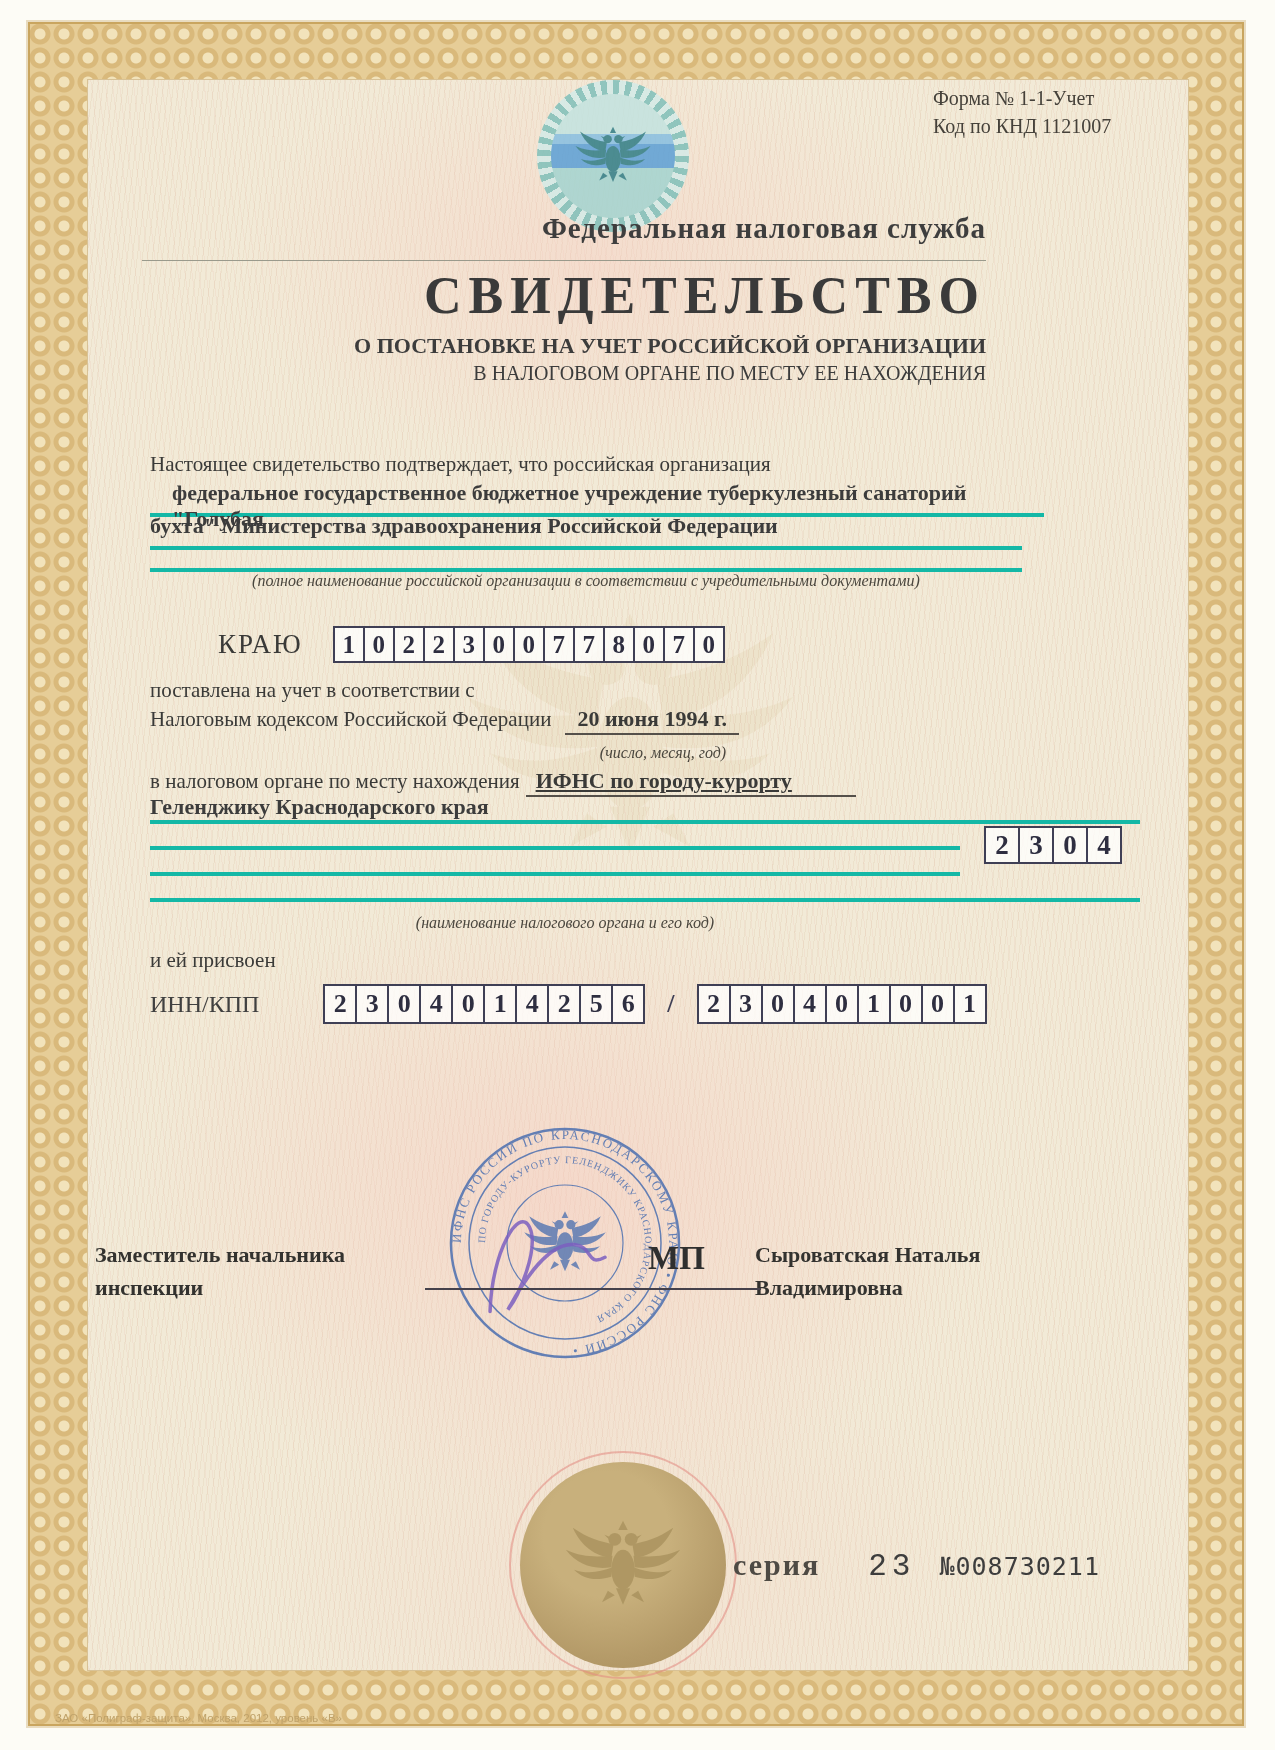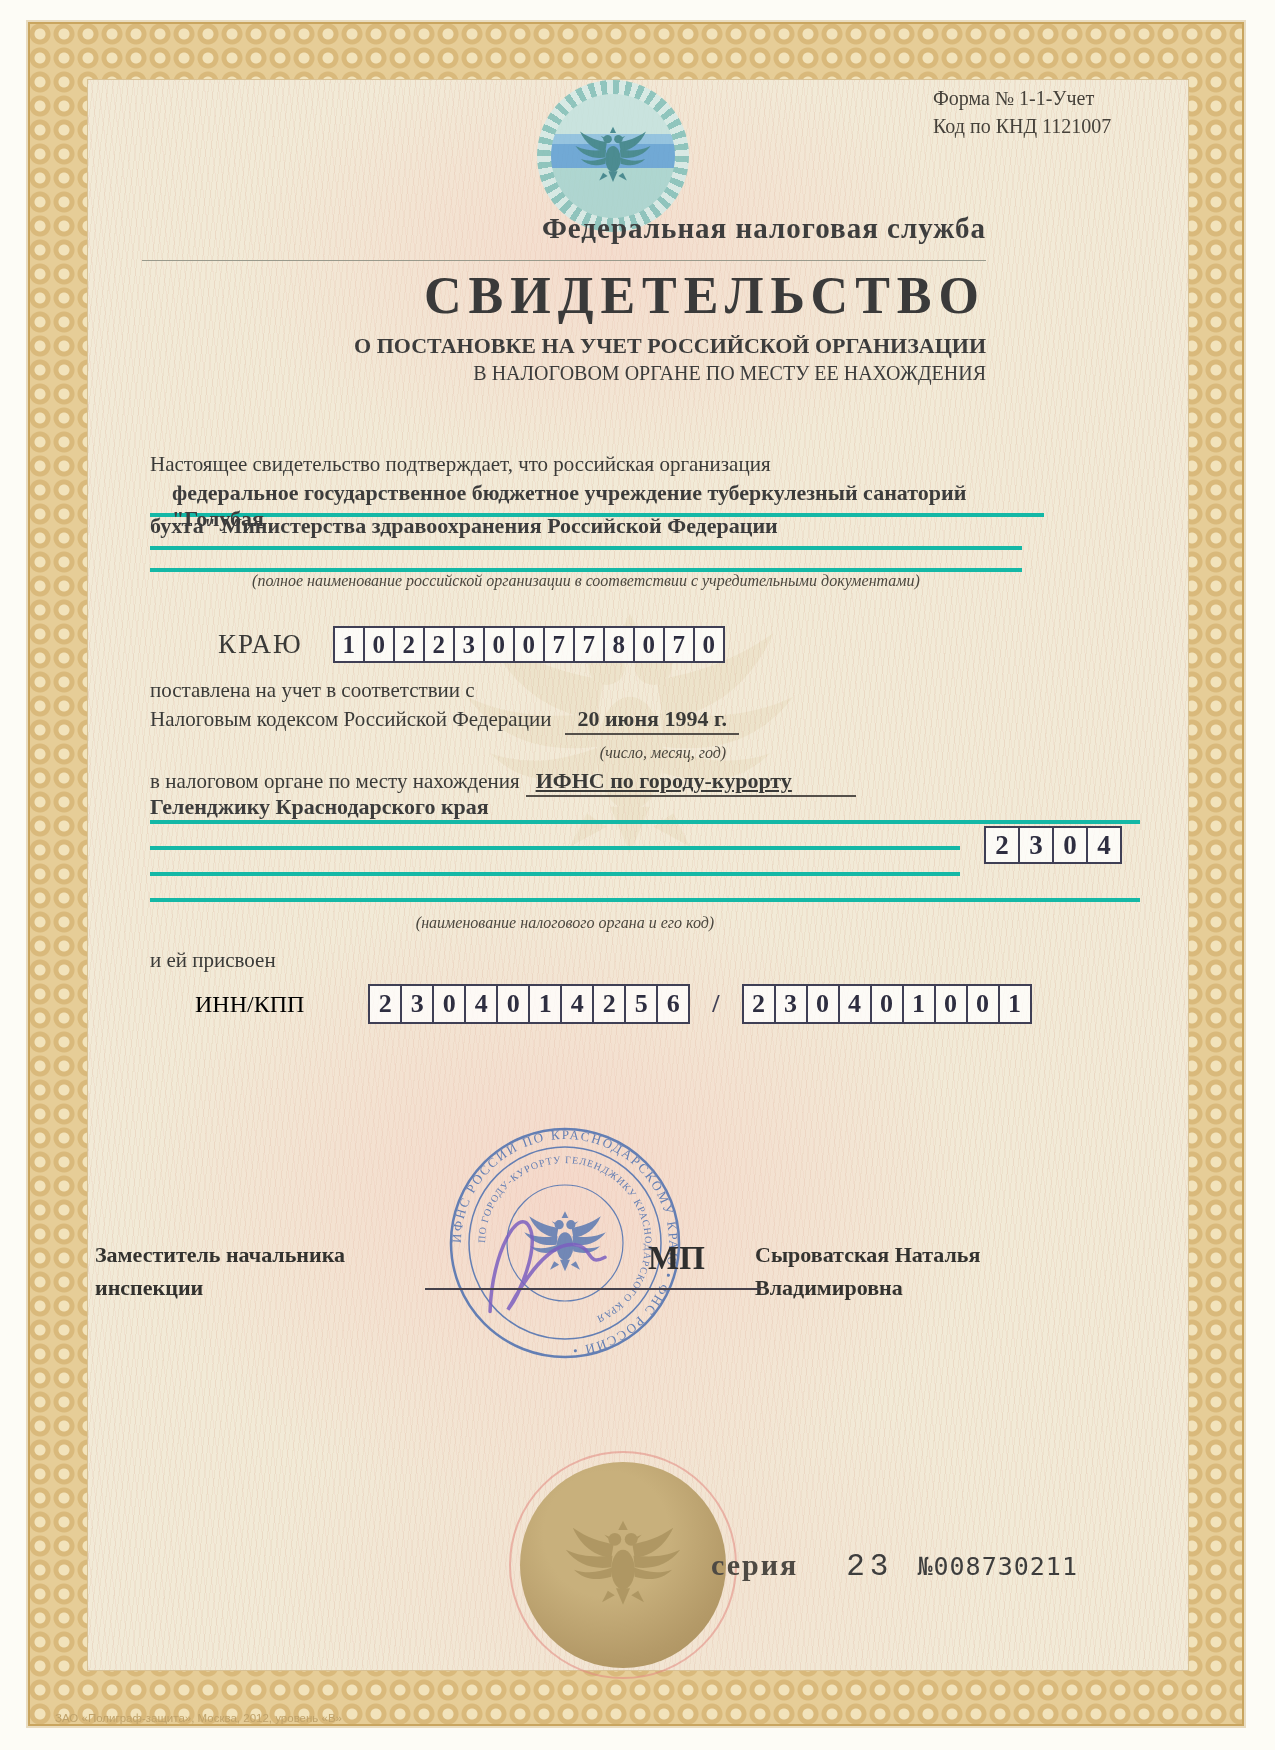--- a/index.html
+++ b/index.html
@@ -71,37 +71,37 @@
   .tax-office-name{font-weight:bold;font-size:22px;border-bottom:2px solid #55504a;padding:0 64px 2px 10px;margin-left:6px;text-decoration:underline;}
   .tax2{left:150px;top:794px;width:990px;height:26px;font-weight:bold;font-size:22px;}
   .tax3{left:150px;top:820px;width:810px;height:26px;}
   .tax4{left:150px;top:846px;width:810px;height:26px;}
   .tax5{left:150px;top:872px;width:990px;height:26px;}
   .code-box{left:984px;top:826px;}
   .code-box .cell{width:36px;height:38px;font-size:27px;}
   .tax-caption{left:150px;top:914px;width:830px;}
   .assigned{left:150px;top:948px;}
   .innkpp-row{left:150px;top:984px;display:flex;align-items:center;}
-  .innkpp-label{font-size:24px;color:#000000;margin-right:64px;margin-left:45px;}
+  .innkpp-label{font-size:24px;color:#404040;margin-right:64px;}
   .inn-cells .cell,.kpp-cells .cell{width:34px;height:40px;font-size:26px;margin-left:-2px;}
   .slash{font-size:26px;font-weight:bold;margin:0 22px;color:#3f3f55;}
   
   .stamp{left:447px;top:1125px;width:236px;height:236px;opacity:.85;}
   .signature-svg{left:455px;top:1185px;width:190px;height:150px;transform:rotate(-6deg);}
   .official-left{left:95px;top:1238px;font-weight:bold;font-size:22px;line-height:33px;color:#33322f;}
   .official-right{left:755px;top:1238px;font-weight:bold;font-size:22px;line-height:33px;color:#33322f;}
   .sign-line{left:425px;top:1288px;width:336px;border-top:2px solid #45414b;height:0;}
   .mp{left:648px;top:1240px;font-weight:bold;font-size:33px;color:#2f2f2f;}
   
   .gold-seal{left:520px;top:1462px;width:206px;height:206px;border-radius:50%;
     background:radial-gradient(circle at 42% 35%,#c8b07c 0 35%,#b49a68 70%,#a78c5a 100%);
     display:flex;align-items:center;justify-content:center;color:#97804c;}
   .gold-seal::before{content:"";position:absolute;left:-11px;top:-11px;right:-11px;bottom:-11px;
     border-radius:50%;border:2px solid rgba(226,136,128,.55);}
-  .series-row{left:711px;top:1548px;display:flex;align-items:baseline;text-align:center;}
+  .series-row{left:733px;top:1548px;display:flex;align-items:baseline;text-align:center;}
   .series-label{font-weight:bold;font-size:30px;letter-spacing:2px;color:#4e4a44;}
   .series-region{font-family:Liberation Mono, monospace;font-size:31px;color:#3d3d3d;margin-left:48px;letter-spacing:5px;}
   .series-number{font-family:"DejaVu Sans Mono","Liberation Mono",monospace;font-size:25px;color:#3d3d3d;margin-left:24px;letter-spacing:1px;}
   .printer-note{left:55px;top:1712px;font-family:"Liberation Sans","DejaVu Sans",sans-serif;
     font-size:11.5px;color:#bfa26a;}
 </style>
 </head>
 <body>
 
 <svg width="0" height="0" style="position:absolute">

